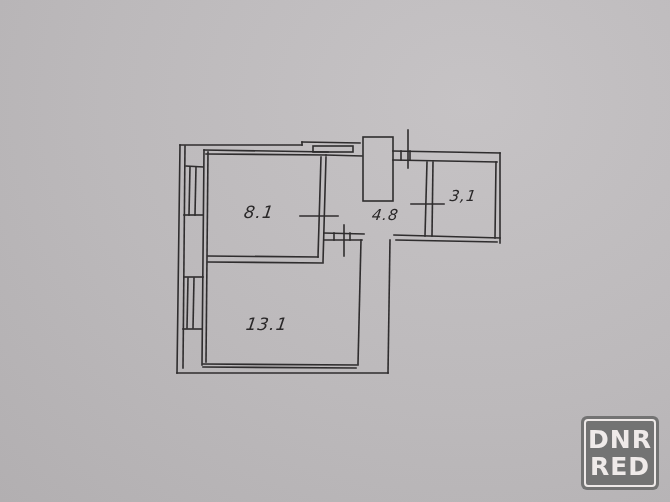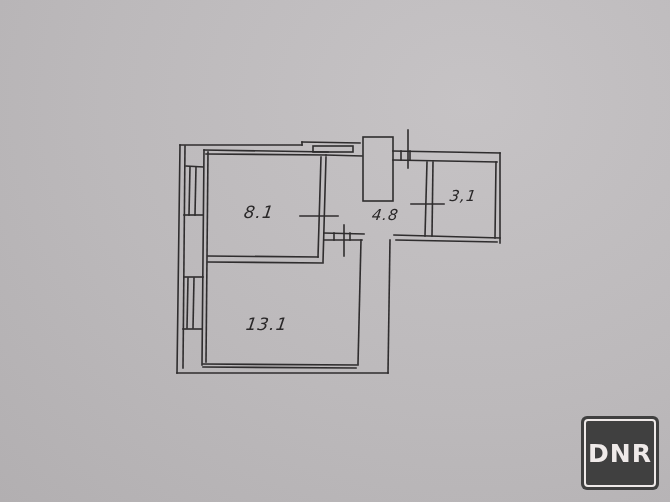--- a/index.html
+++ b/index.html
@@ -14,21 +14,21 @@
       position: absolute;
       font-family: "DejaVu Sans", sans-serif;
       font-style: italic;
       font-size: 17px;
       color: #2a2829;
       letter-spacing: 1px;
       transform: skewX(-8deg);
     }
     .logo {
       position: absolute; left: 581px; top: 416px; width: 78px; height: 74px;
-      background: #404040; border-radius: 6px;
+      background: #737373; border-radius: 6px;
       box-sizing: border-box; padding: 3px;
     }
     .logo-inner {
       width: 100%; height: 100%; box-sizing: border-box;
       border: 2px solid #eee9e8; border-radius: 4px;
       display: flex; flex-direction: column; align-items: center; justify-content: center;
     }
     .logo-line {
       font-family: "DejaVu Sans", sans-serif; font-weight: bold;
       color: #efeae9; font-size: 25px; line-height: 27px; letter-spacing: 1px;
@@ -127,14 +127,15 @@
 </svg>
 
 <div class="room-label" style="left:244px; top:202px;">8.1</div>
 <div class="room-label" style="left:246px; top:314px;">13.1</div>
 <div class="room-label" style="left:372px; top:206px; font-size:15px;">4.8</div>
 <div class="room-label" style="left:450px; top:187px; font-size:15px;">3,1</div>
 
 <div class="logo">
   <div class="logo-inner">
     <span class="logo-line">DNR</span>
+    <span class="logo-line">RED</span>
   </div>
 </div>
 
 </body></html>

